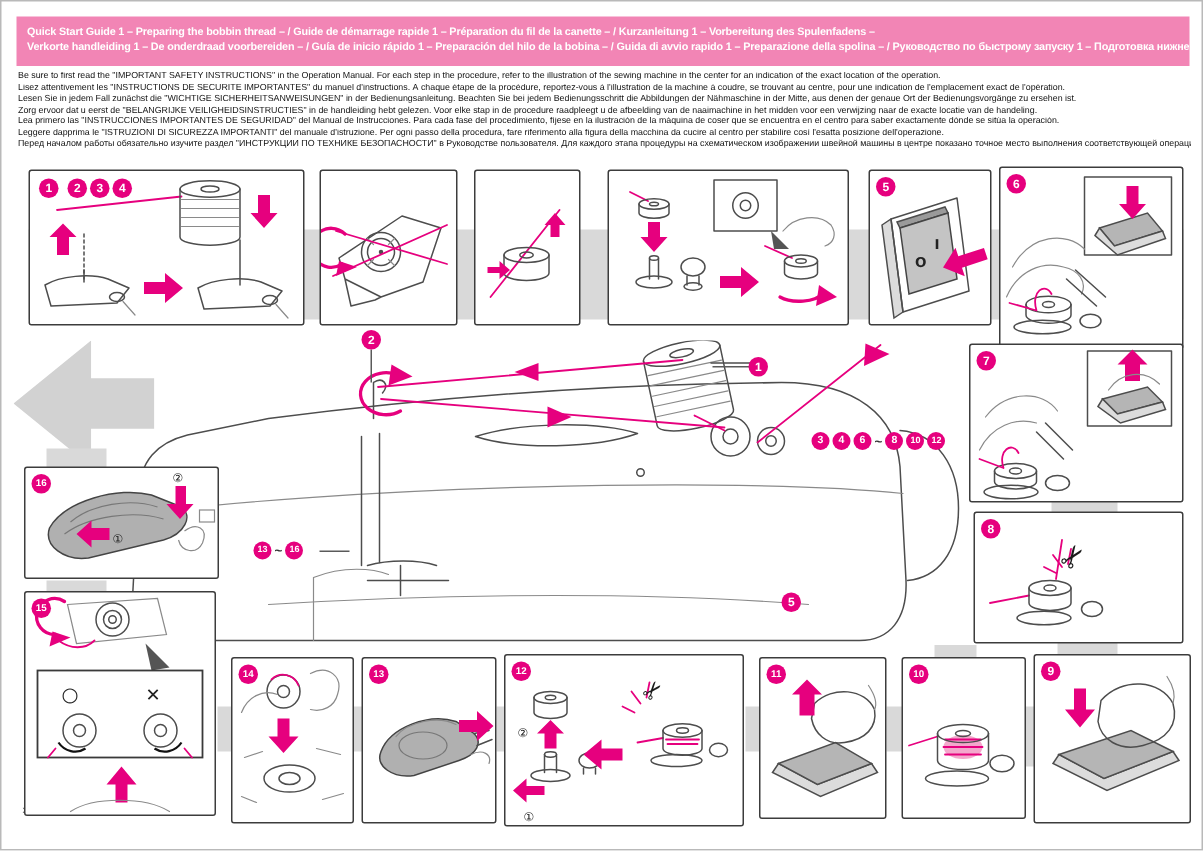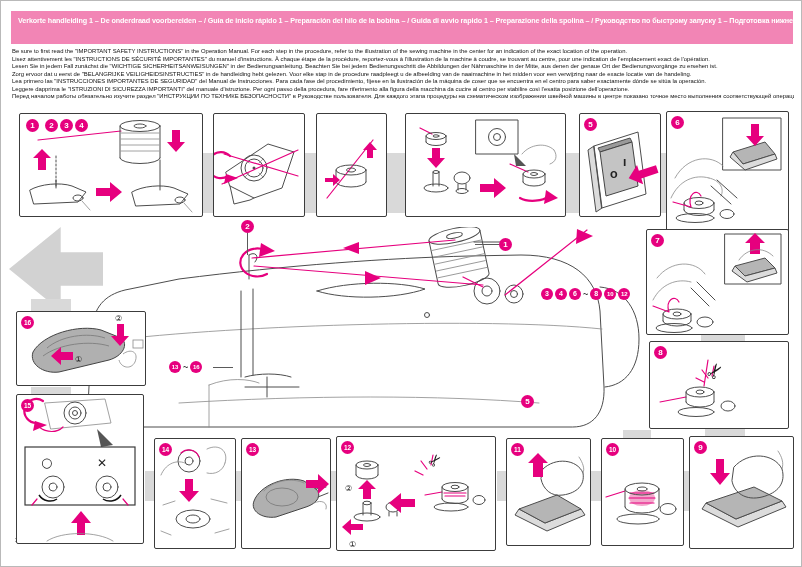--- a/index.html
+++ b/index.html
@@ -37,20 +37,21 @@
   .gy{fill:#b5b5b5;stroke:#4d4d4d;stroke-width:1;}
   .gy2{fill:#dcdcdc;stroke:#4d4d4d;stroke-width:1;}
   .mark{font-family:"DejaVu Sans",sans-serif;fill:#222;}
 </style>
 </head>
 <body>
 
 <div class="page">
 
   <div class="banner">
+    <div>Quick Start Guide 1  – Preparing the bobbin thread – / Guide de démarrage rapide 1  – Préparation du fil de la canette – / Kurzanleitung 1  – Vorbereitung des Spulenfadens –</div>
     <div>Verkorte handleiding 1  – De onderdraad voorbereiden – / Guía de inicio rápido 1  – Preparación del hilo de la bobina – / Guida di avvio rapido 1  – Preparazione della spolina – / Руководство по быстрому запуску 1  – Подготовка нижней нити –</div>
   </div>
 
   <div class="intro">
     <div class="iline">Be sure to first read the "IMPORTANT SAFETY INSTRUCTIONS" in the Operation Manual. For each step in the procedure, refer to the illustration of the sewing machine in the center for an indication of the exact location of the operation.</div>
     <div class="iline">Lisez attentivement les "INSTRUCTIONS DE SÉCURITÉ IMPORTANTES" du manuel d'instructions. À chaque étape de la procédure, reportez-vous à l'illustration de la machine à coudre, se trouvant au centre, pour une indication de l'emplacement exact de l'opération.</div>
     <div class="iline">Lesen Sie in jedem Fall zunächst die "WICHTIGE SICHERHEITSANWEISUNGEN" in der Bedienungsanleitung. Beachten Sie bei jedem Bedienungsschritt die Abbildungen der Nähmaschine in der Mitte, aus denen der genaue Ort der Bedienungsvorgänge zu ersehen ist.</div>
     <div class="iline">Zorg ervoor dat u eerst de "BELANGRIJKE VEILIGHEIDSINSTRUCTIES" in de handleiding hebt gelezen. Voor elke stap in de procedure raadpleegt u de afbeelding van de naaimachine in het midden voor een verwijzing naar de exacte locatie van de handeling.</div>
     <div class="iline">Lea primero las "INSTRUCCIONES IMPORTANTES DE SEGURIDAD" del Manual de Instrucciones. Para cada fase del procedimiento, fíjese en la ilustración de la máquina de coser que se encuentra en el centro para saber exactamente dónde se sitúa la operación.</div>
     <div class="iline">Leggere dapprima le "ISTRUZIONI DI SICUREZZA IMPORTANTI" del manuale d'istruzione. Per ogni passo della procedura, fare riferimento alla figura della macchina da cucire al centro per stabilire così l'esatta posizione dell'operazione.</div>

